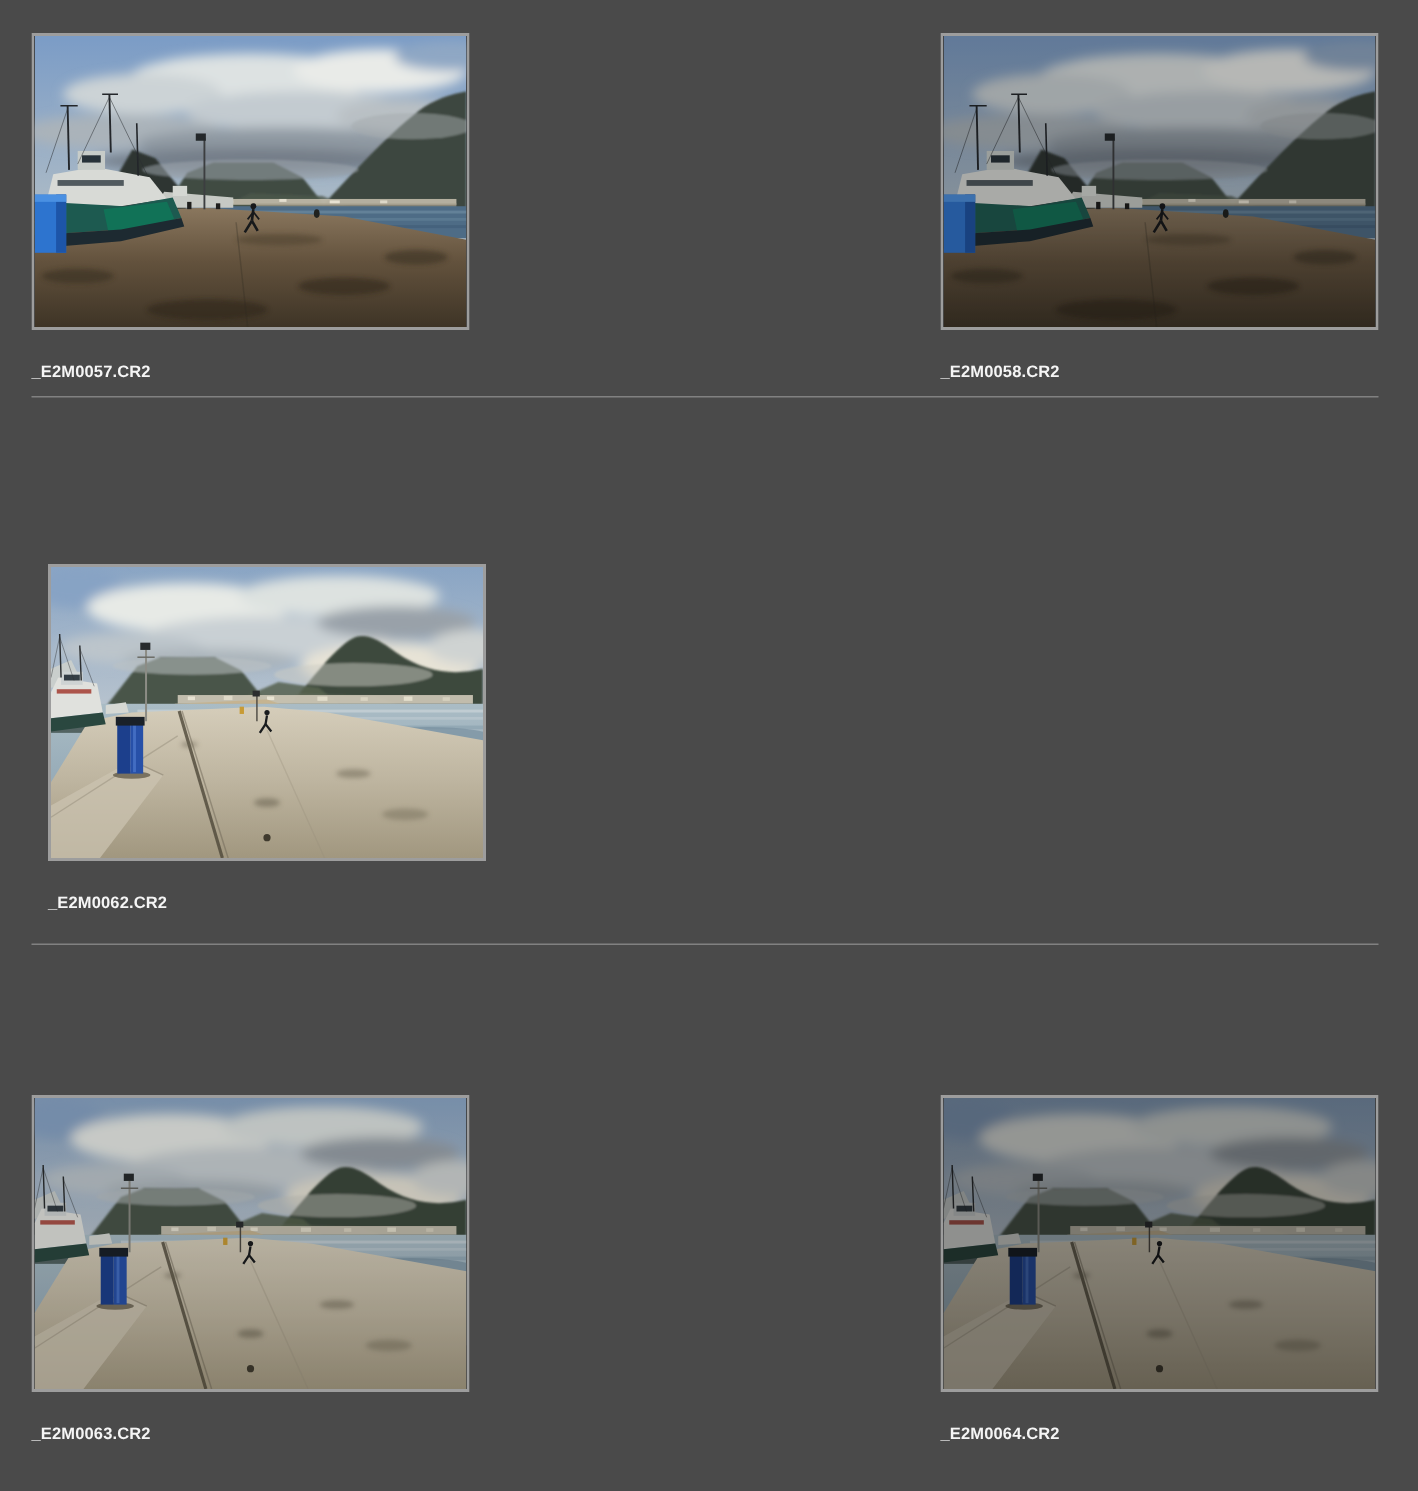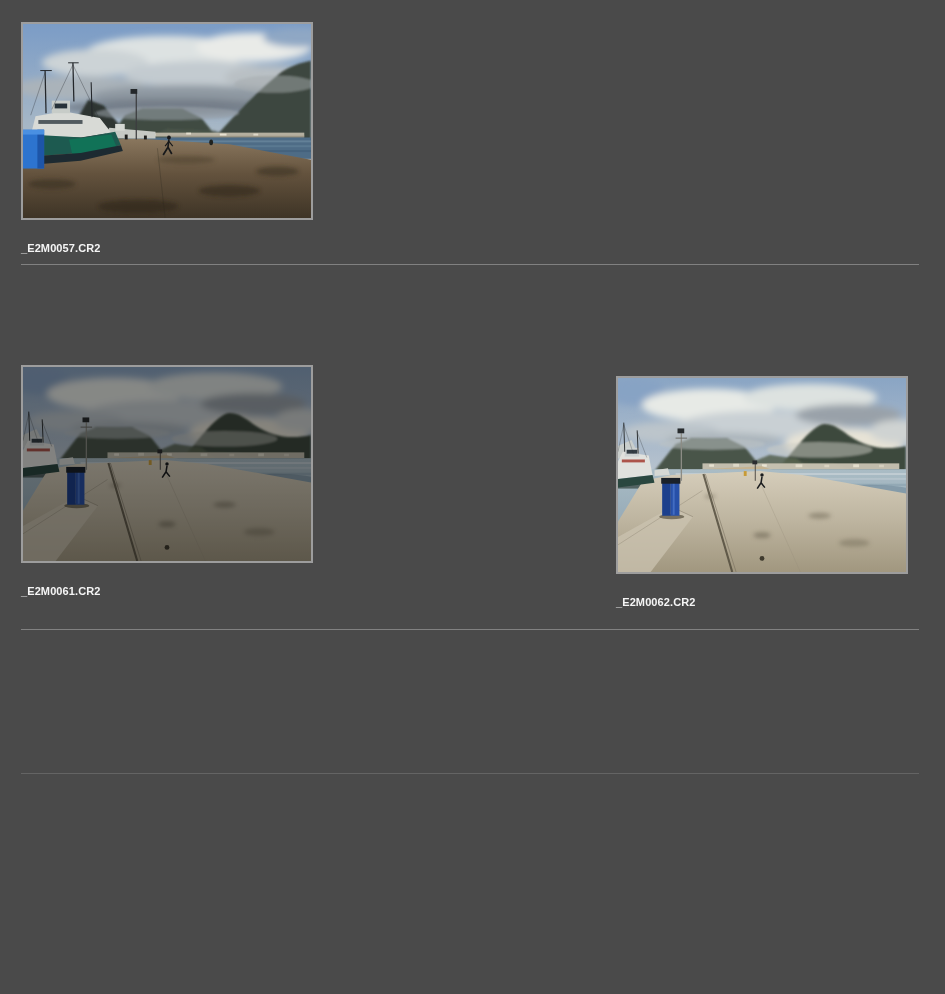--- a/index.html
+++ b/index.html
@@ -245,52 +245,74 @@
           <div class="thumb">
             <div class="photo" data-scene="quay" style="filter: brightness(1) saturate(1);">
               <svg class="scene scene-quay" viewBox="0 0 300 200" preserveAspectRatio="none">
                   <use href="#scene-quay-def"></use>
                 </svg>
 
             </div>
           </div>
           <figcaption class="filename">_E2M0057.CR2</figcaption>
         </figure>
+        <figure class="cell" style="margin:0">
+          <div class="thumb">
+            <div class="photo" data-scene="quay" style="filter: brightness(0.78) saturate(0.95);">
+              <svg class="scene scene-quay" viewBox="0 0 300 200" preserveAspectRatio="none">
+                  <use href="#scene-quay-def"></use>
+                </svg>
+
+            </div>
+          </div>
+          <figcaption class="filename">_E2M0058.CR2</figcaption>
+        </figure>
       </div>
       <div class="separator"></div>
     </div>
 
     <div class="row">
       <div class="row-cells">
-        <figure class="cell" style="margin:0">
-          <div class="thumb">
-            <div class="photo" data-scene="pier" style="filter: brightness(0.58) saturate(0.95);">
-
-              <svg class="scene scene-pier" viewBox="0 0 300 200" preserveAspectRatio="none">
-                  <use href="#scene-pier-def"></use>
-                </svg>
-            </div>
-          </div>
-          <figcaption class="filename">_E2M0061.CR2</figcaption>
-        </figure>
         <figure class="cell" style="margin:11px">
           <div class="thumb">
             <div class="photo" data-scene="pier" style="filter: brightness(1) saturate(1);">
 
               <svg class="scene scene-pier" viewBox="0 0 300 200" preserveAspectRatio="none">
                   <use href="#scene-pier-def"></use>
                 </svg>
             </div>
           </div>
           <figcaption class="filename">_E2M0062.CR2</figcaption>
         </figure>
       </div>
       <div class="separator"></div>
     </div>
 
     <div class="row">
       <div class="row-cells">
+        <figure class="cell" style="margin:0">
+          <div class="thumb">
+            <div class="photo" data-scene="pier" style="filter: brightness(0.86) saturate(1);">
+
+              <svg class="scene scene-pier" viewBox="0 0 300 200" preserveAspectRatio="none">
+                  <use href="#scene-pier-def"></use>
+                </svg>
+            </div>
+          </div>
+          <figcaption class="filename">_E2M0063.CR2</figcaption>
+        </figure>
+        <figure class="cell" style="margin:0">
+          <div class="thumb">
+            <div class="photo" data-scene="pier" style="filter: brightness(0.64) saturate(0.95);">
+
+              <svg class="scene scene-pier" viewBox="0 0 300 200" preserveAspectRatio="none">
+                  <use href="#scene-pier-def"></use>
+                </svg>
+            </div>
+          </div>
+          <figcaption class="filename">_E2M0064.CR2</figcaption>
+        </figure>
       </div>
       <div class="separator last"></div>
     </div>
 
   </div>
 </div>
 
 </body></html>

